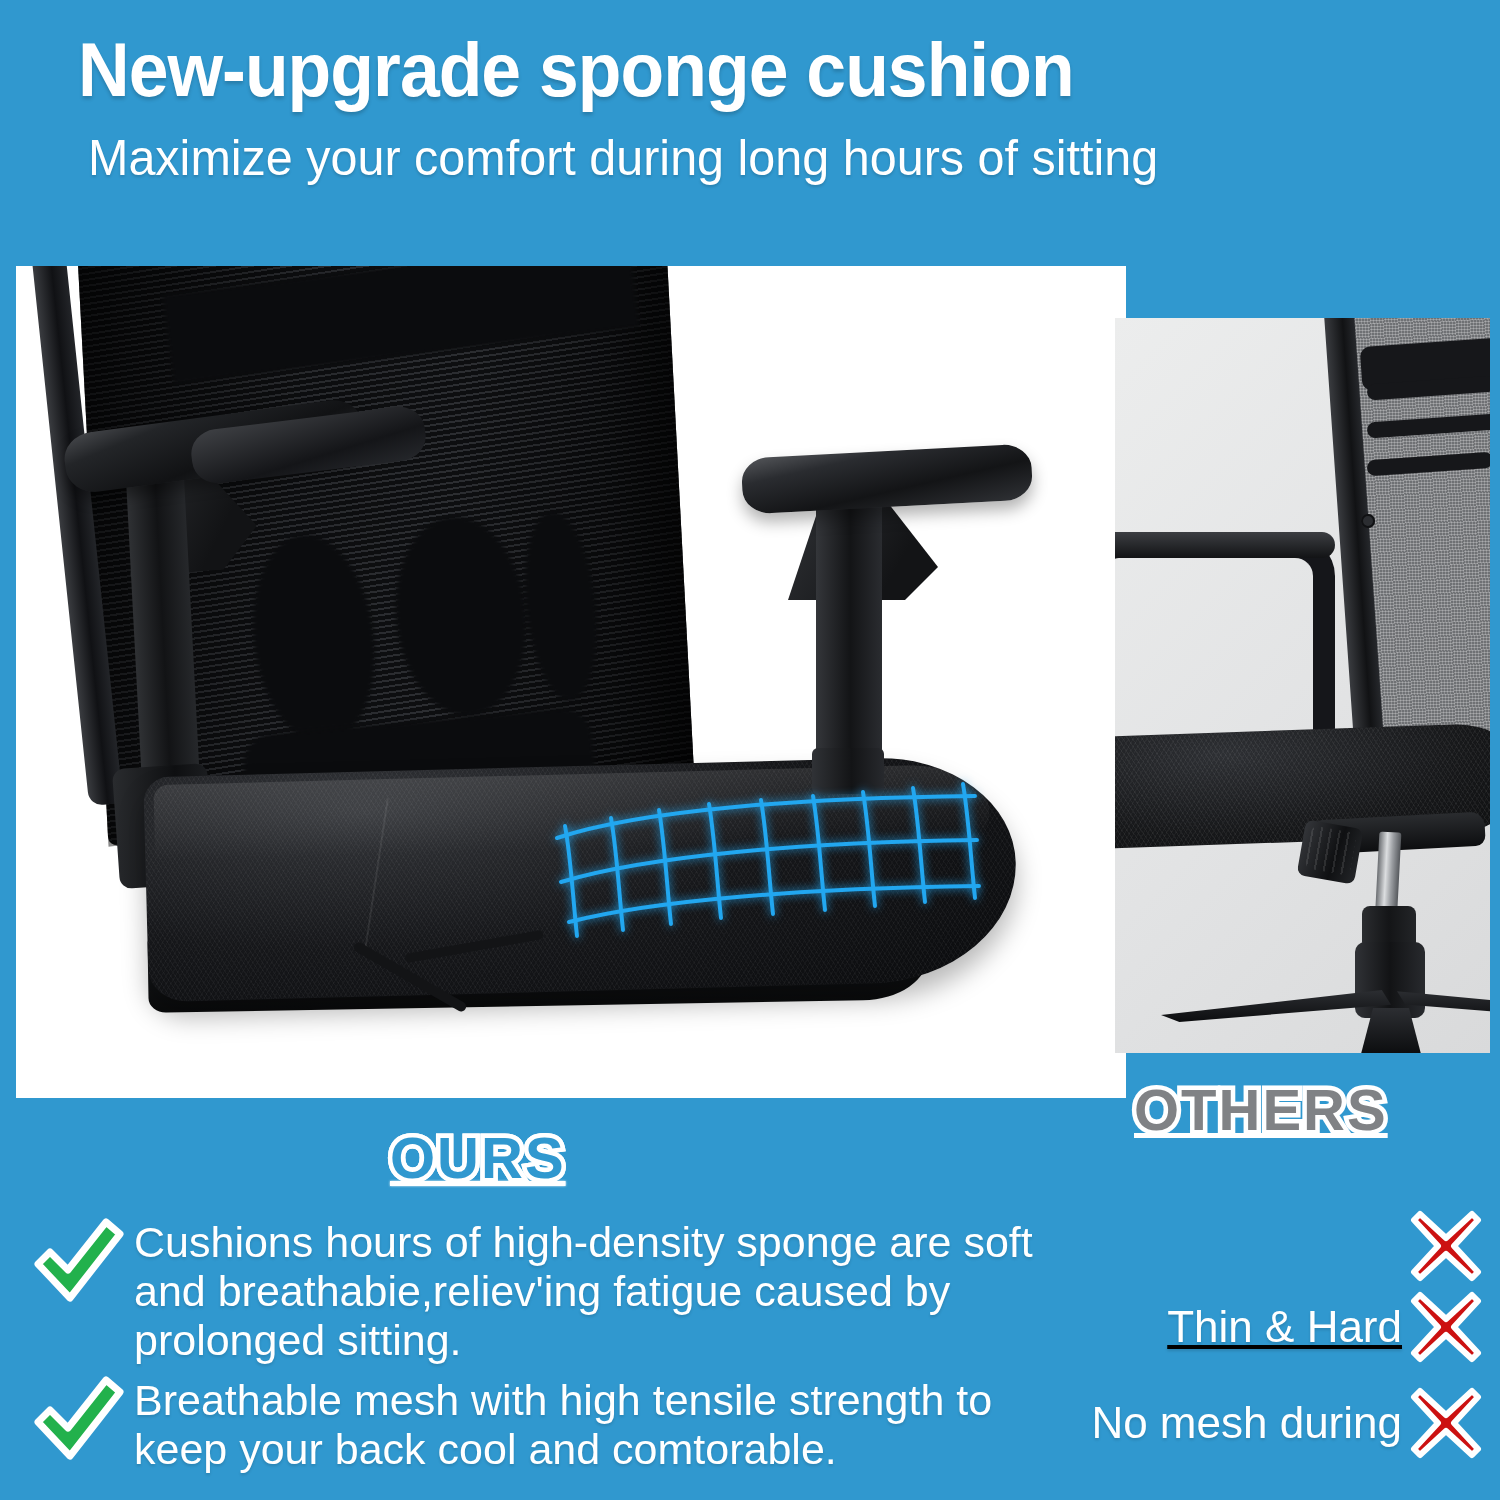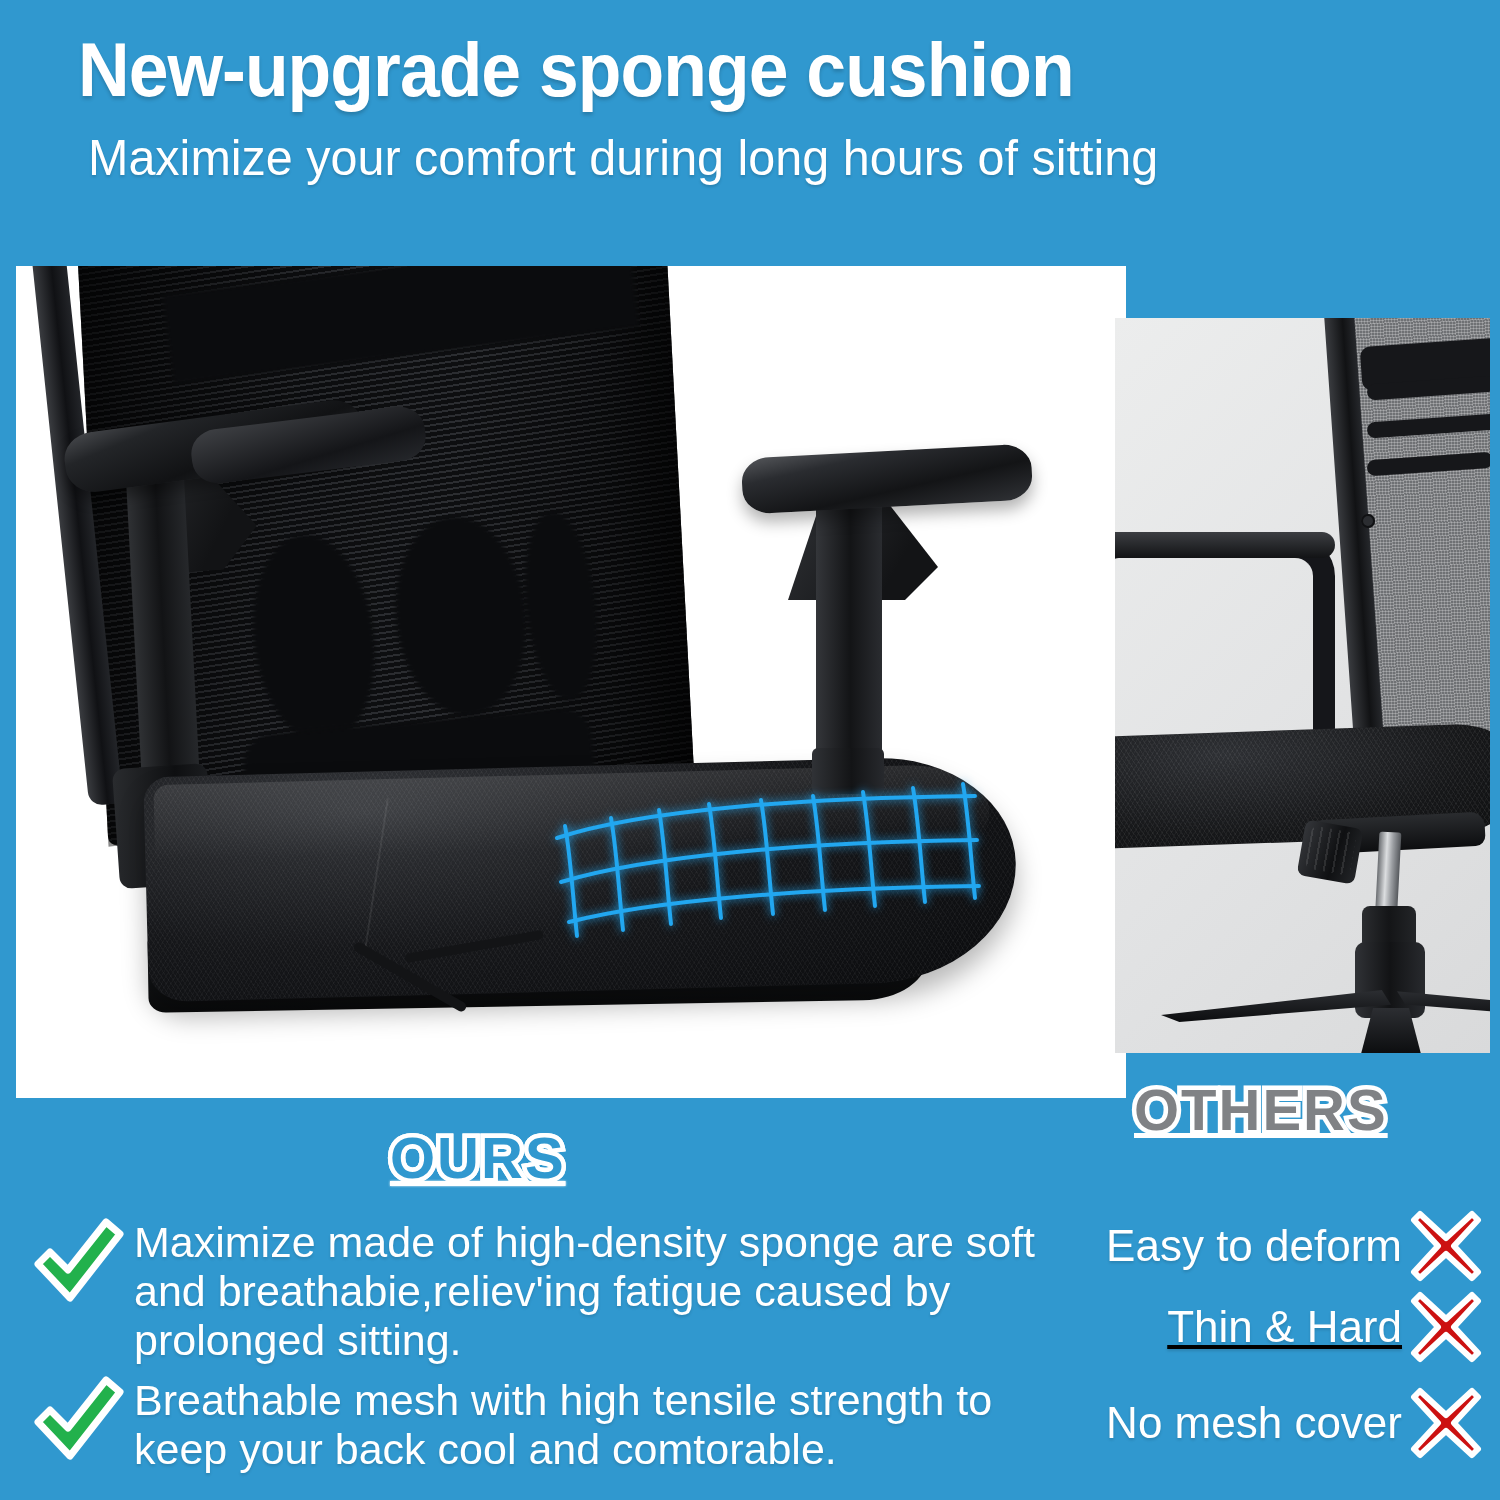--- a/index.html
+++ b/index.html
@@ -492,42 +492,41 @@
 
 <div id="compare"></div>
 
 <div class="col-title" id="ours-title">OURS</div>
 <div class="col-title" id="others-title">OTHERS</div>
 
 <div class="bullet" id="b1">
   <svg class="tick" viewBox="0 0 96 96">
     <path d="M8 52 L20 40 L38 58 L76 10 L90 22 L40 86 Z" fill="#22B14C" stroke="#ffffff" stroke-width="7" stroke-linejoin="round"></path>
   </svg>
-  <div class="btext">Maximize made of high-density sponge are soft and breathabie,reliev'ing fatigue caused by prolonged sitting.</div>
+  <div class="btext">Cushions hours of high-density sponge are soft and breathabie,reliev'ing fatigue caused by prolonged sitting.</div>
 </div>
 
 <div class="bullet" id="b2">
   <svg class="tick" viewBox="0 0 96 96">
     <path d="M8 52 L20 40 L38 58 L76 10 L90 22 L40 86 Z" fill="#22B14C" stroke="#ffffff" stroke-width="7" stroke-linejoin="round"></path>
   </svg>
   <div class="btext">Breathable mesh with high tensile strength to keep your back cool and comtorable.</div>
 </div>
 
 <div class="orow" id="o1">
-  <span class="otext">Easy to deform</span>
   <svg class="xmark" viewBox="0 0 76 76">
     <path d="M12 6 L38 30 L64 6 L70 12 L46 38 L70 64 L64 70 L38 46 L12 70 L6 64 L30 38 L6 12 Z" fill="#CC1111" stroke="#ffffff" stroke-width="6" stroke-linejoin="round"></path>
   </svg>
 </div>
 
 <div class="orow" id="o2">
   <span class="otext">Thin &amp; Hard</span>
   <svg class="xmark" viewBox="0 0 76 76">
     <path d="M12 6 L38 30 L64 6 L70 12 L46 38 L70 64 L64 70 L38 46 L12 70 L6 64 L30 38 L6 12 Z" fill="#CC1111" stroke="#ffffff" stroke-width="6" stroke-linejoin="round"></path>
   </svg>
 </div>
 
 <div class="orow" id="o3">
-  <span class="otext">No mesh cover</span>
+  <span class="otext">No mesh during</span>
   <svg class="xmark" viewBox="0 0 76 76">
     <path d="M12 6 L38 30 L64 6 L70 12 L46 38 L70 64 L64 70 L38 46 L12 70 L6 64 L30 38 L6 12 Z" fill="#CC1111" stroke="#ffffff" stroke-width="6" stroke-linejoin="round"></path>
   </svg>
 </div>
 
 </body></html>

